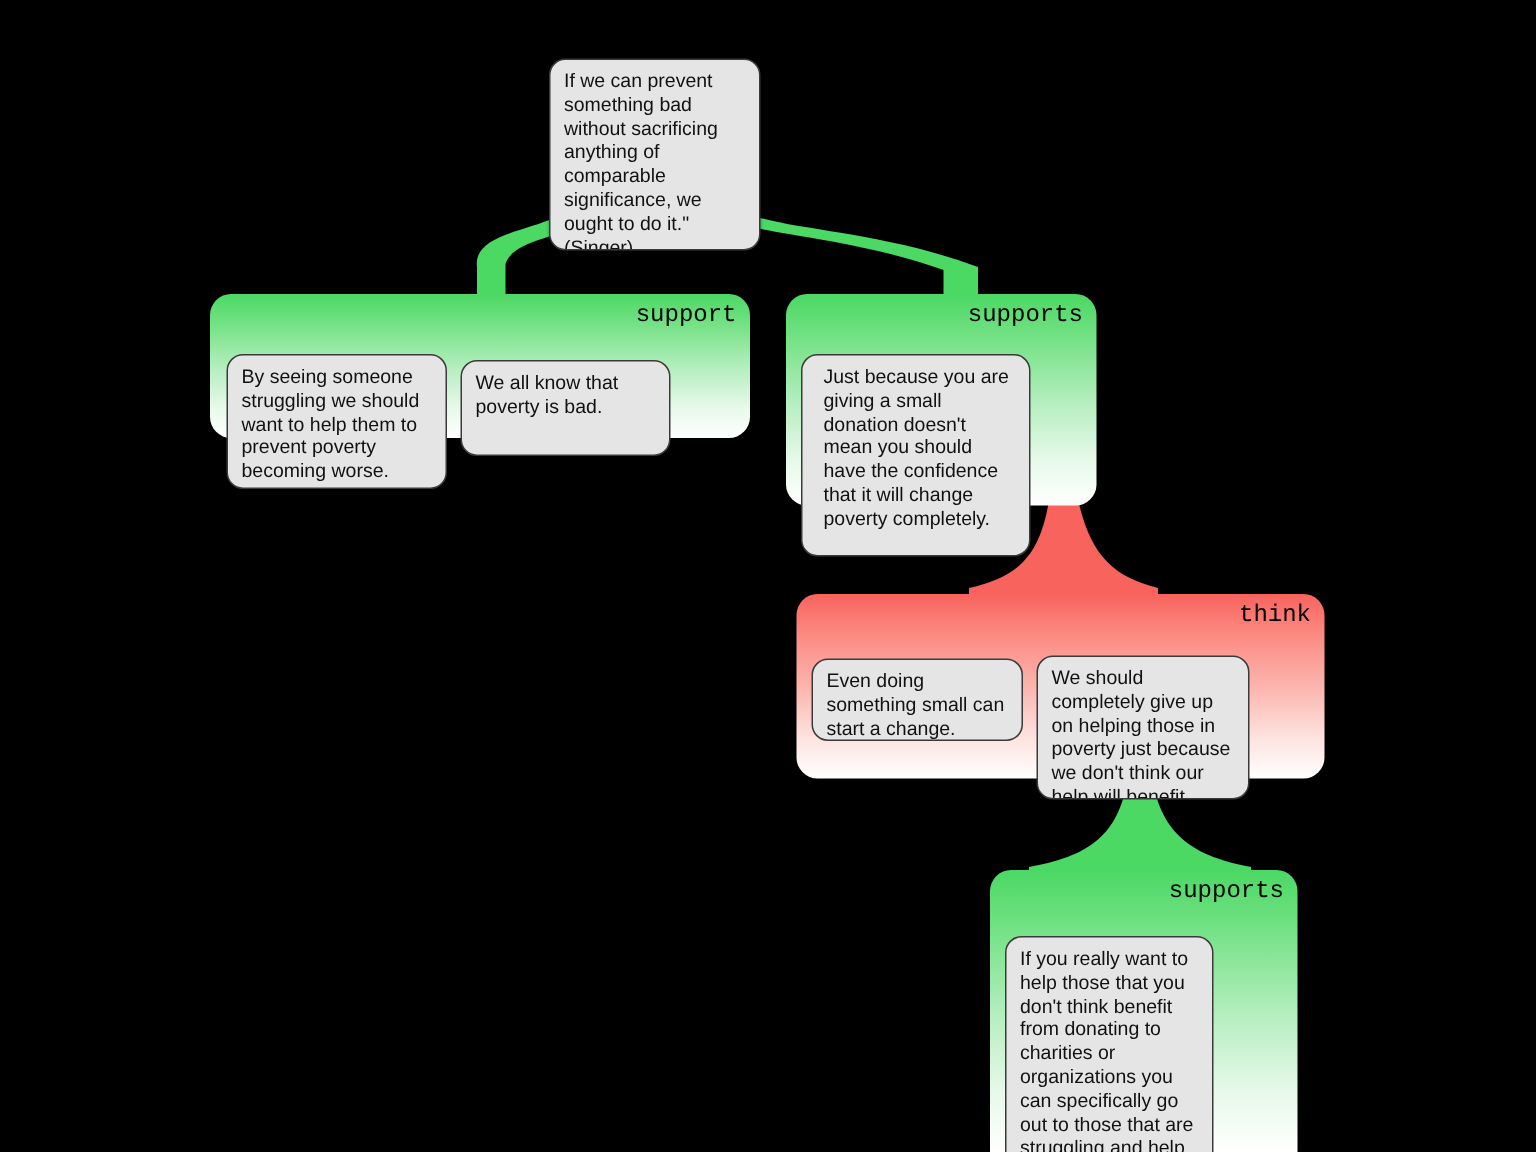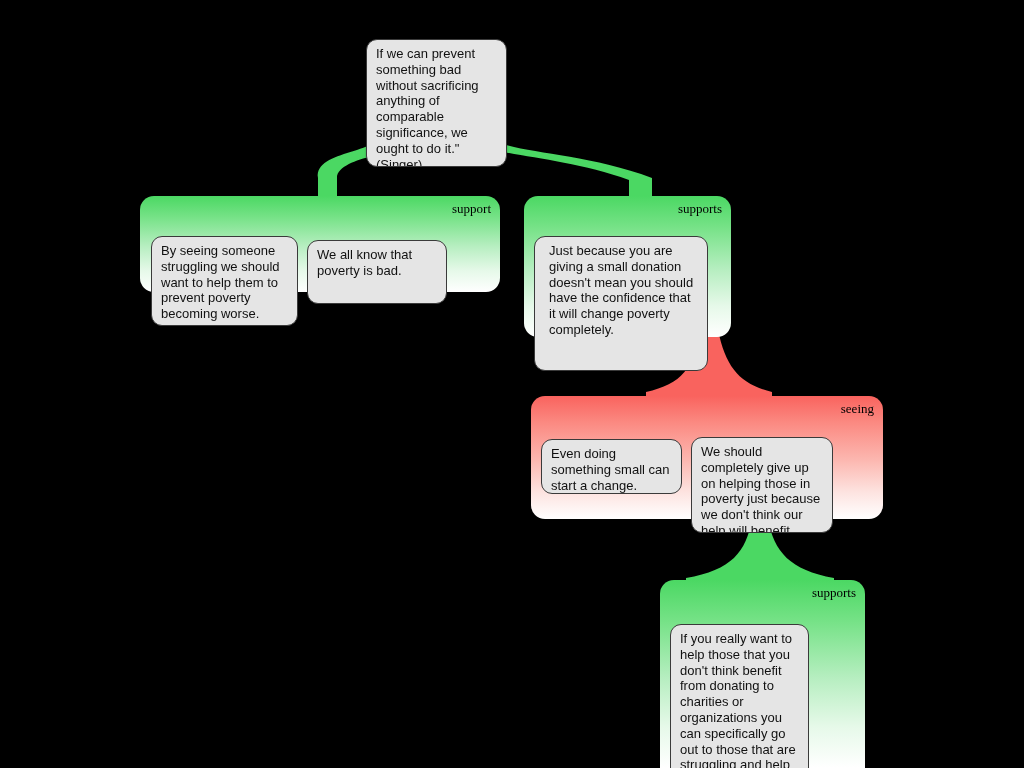--- a/index.html
+++ b/index.html
@@ -24,23 +24,23 @@
   }
   .group.support{
     background:linear-gradient(to bottom,#4bd863 0%,#76e287 22%,#b6eec0 52%,#e6f9e9 78%,#ffffff 100%);
   }
   .group.oppose{
     background:linear-gradient(to bottom,#f9635e 0%,#fb8a82 22%,#fcb7b0 52%,#fde3e0 78%,#ffffff 100%);
   }
   .group-label{
     position:absolute;
     top:5px;
-    font-size:13px;
+    font-size:16px;
     color:#000;
-    font-family:Liberation Serif, serif;
+    font-family:Liberation Mono, monospace;
     white-space:nowrap;
   }
 
   
   .card{
     position:absolute;
     z-index:3;
     background:#e5e5e5;
     border:1.4px solid #3a3a3a;
     border-radius:11px;
@@ -101,24 +101,24 @@
 
   <div class="group support" style="left:140px;top:196px;width:360px;height:96px;">
     <span class="group-label" style="right:9px;">support</span>
   </div>
   <div class="card" style="left:151px;top:200px;width:147px;height:90px;">By seeing someone struggling we should want to help them to prevent poverty becoming worse.</div>
   <div class="card" style="left:307px;top:204px;width:140px;height:64px;">We all know that poverty is bad.</div>
 
   <div class="group support" style="left:524px;top:196px;width:207px;height:141px;">
     <span class="group-label" style="right:9px;">supports</span>
   </div>
-  <div class="card" style="left:534px;top:200px;width:174px;height:135px;padding-left:14px;">Just because you are giving a small donation doesn't mean you should have the confidence that it will change poverty completely.</div>
+  <div class="card" style="left:534px;top:200px;width:153px;height:135px;padding-left:14px;">Just because you are giving a small donation doesn't mean you should have the confidence that it will change poverty completely.</div>
 
   <div class="group oppose" style="left:531px;top:396px;width:352px;height:123px;">
-    <span class="group-label" style="right:9px;">seeing</span>
+    <span class="group-label" style="right:9px;">think</span>
   </div>
   <div class="card" style="left:541px;top:403px;width:141px;height:55px;">Even doing something small can start a change.</div>
   <div class="card" style="left:691px;top:401px;width:142px;height:96px;">We should completely give up on helping those in poverty just because we don't think our help will benefit them.</div>
 
   <div class="group support" style="left:660px;top:580px;width:205px;height:188px;border-bottom-left-radius:0;border-bottom-right-radius:0;">
     <span class="group-label" style="right:9px;">supports</span>
   </div>
   <div class="card" style="left:670px;top:588px;width:139px;height:180px;">If you really want to help those that you don't think benefit from donating to charities or organizations you can specifically go out to those that are struggling and help them one on one.</div>
 
 </div>

